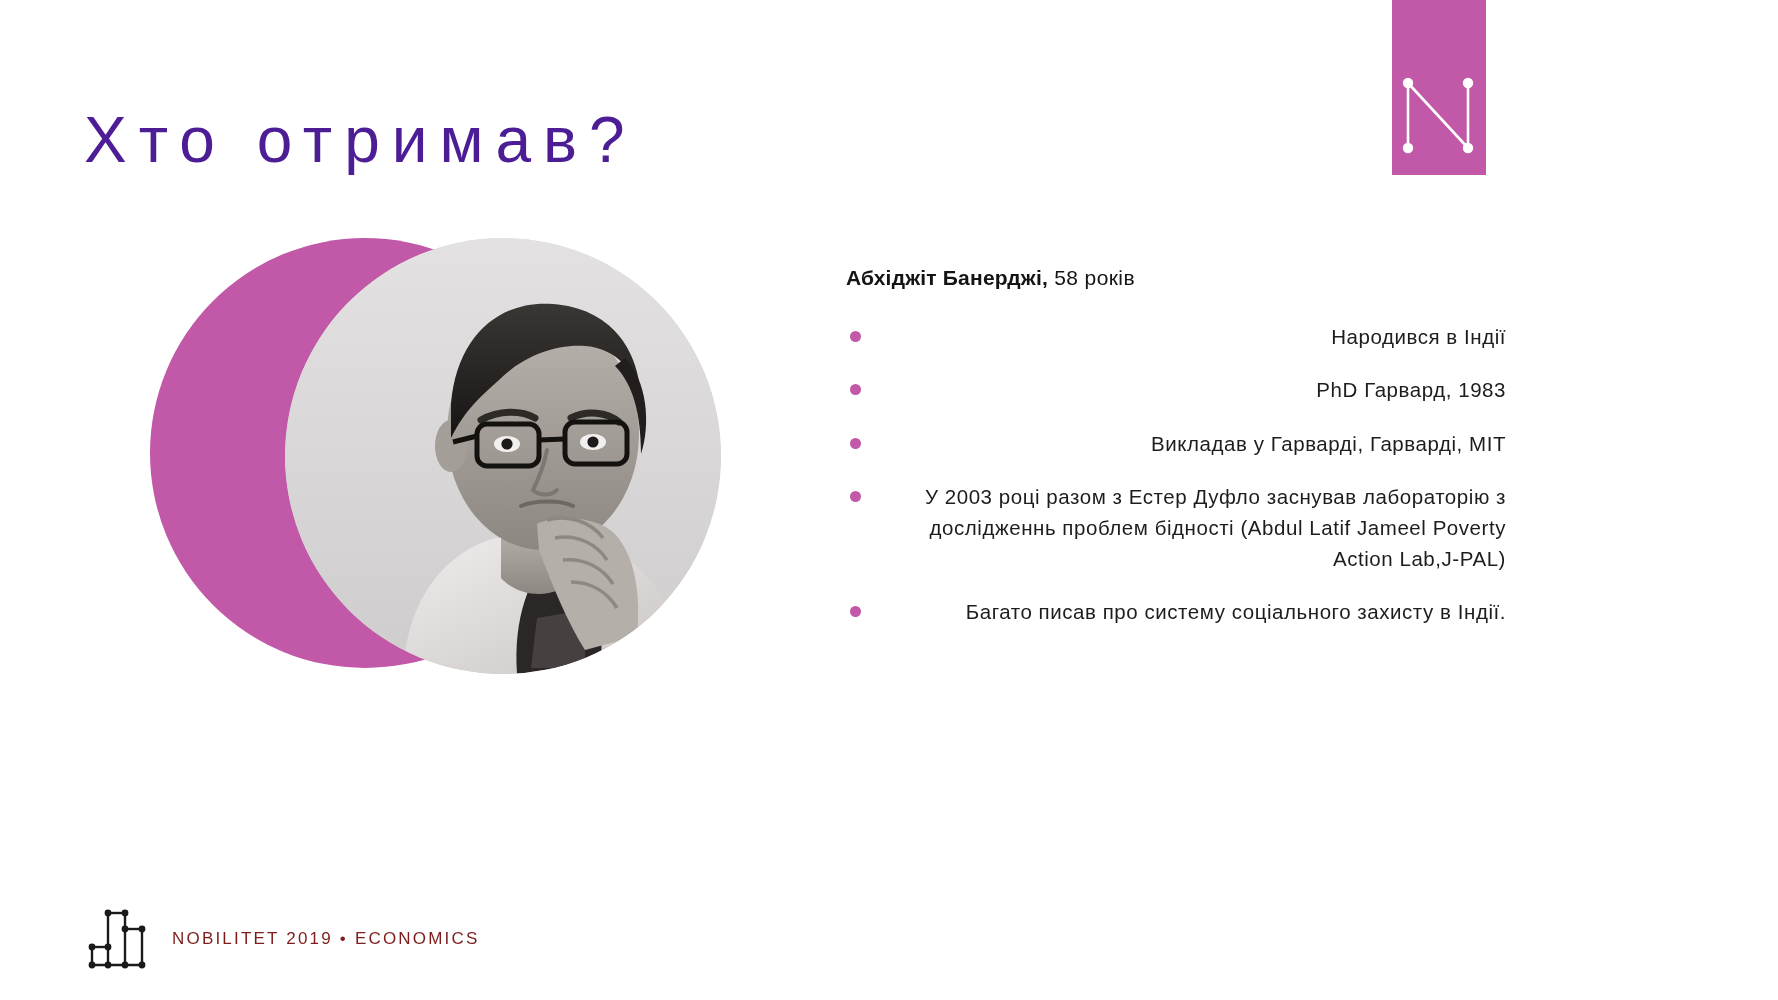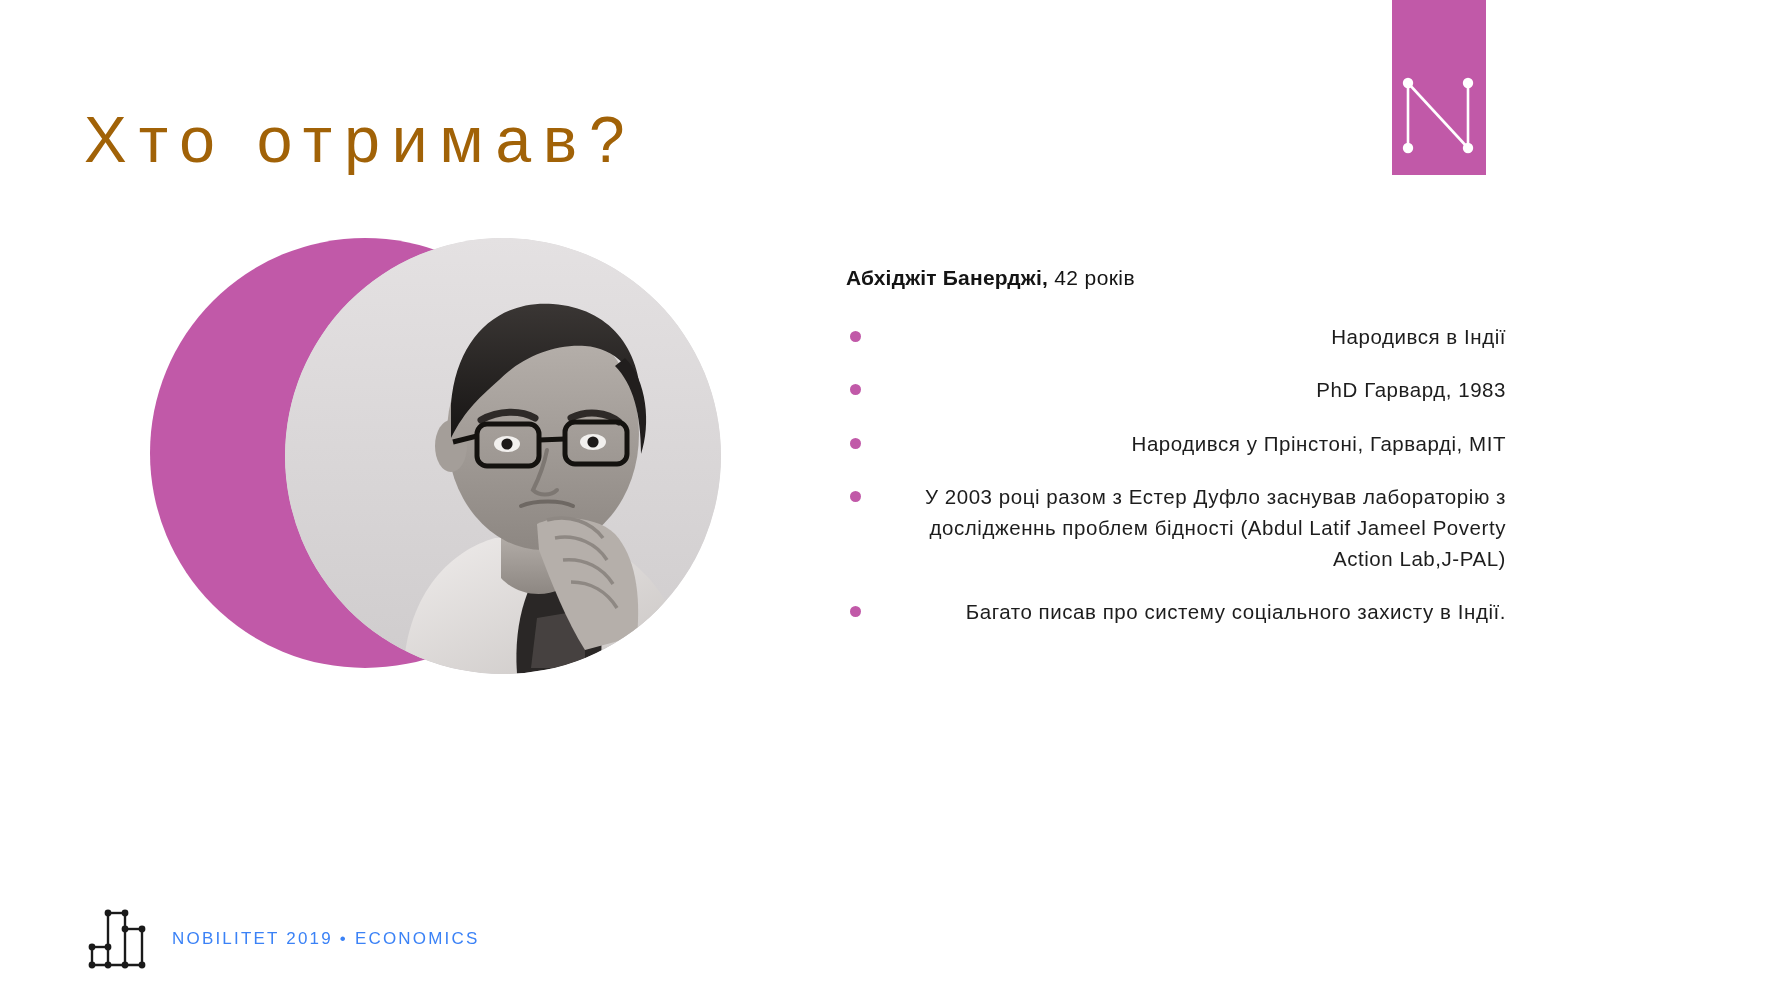--- a/index.html
+++ b/index.html
@@ -19,21 +19,21 @@
     background:#c159a8;
   }
   .brand-badge svg{position:absolute;left:0;top:0;}
 
   
   .slide-title{
     position:absolute;left:84px;top:108px;
     font-size:64px;
     font-weight:300;
     letter-spacing:12px;
-    color:#a16207;
+    color:#4c1d95;
     white-space:nowrap;
     line-height:1;
   }
 
   
   .visual{position:absolute;left:150px;top:238px;width:600px;height:450px;}
   .visual-circle{
     position:absolute;left:0px;top:0px;width:430px;height:430px;
     border-radius:50%;
     background:#c159a8;
@@ -81,21 +81,21 @@
   
   .footer{
     position:absolute;left:84px;top:905px;
     display:flex;align-items:center;
   }
   .footer-mark{width:70px;height:68px;flex:0 0 auto;}
   .footer-text{
     margin-left:18px;
     font-size:17px;
     letter-spacing:2.2px;
-    color:#3b82f6;
+    color:#7f1d1d;
     white-space:nowrap;
   }
 </style>
 </head>
 <body>
 
 <div class="slide">
 
   <div class="brand-badge">
     <svg width="94" height="175" viewBox="0 0 94 175">
@@ -178,34 +178,34 @@
           <path d="M278 322 C300 320 318 330 328 346" stroke="#8e8883" stroke-width="3.5" fill="none"></path>
           <path d="M286 344 C306 344 322 354 332 370" stroke="#8e8883" stroke-width="3.5" fill="none"></path>
         </g>
       </svg>
     </div>
   </div>
 
   <div class="info">
     <div class="person-name">
       <span class="nm">Абхіджіт Банерджі,</span>
-      <span>42 років</span>
+      <span>58 років</span>
     </div>
     <ul class="bullets">
       <li>
         <span class="dot"></span>
         <span>Народився в Індії</span>
       </li>
       <li>
         <span class="dot"></span>
         <span>PhD Гарвард, 1983</span>
       </li>
       <li>
         <span class="dot"></span>
-        <span>Народився у Прінстоні, Гарварді, MIT</span>
+        <span>Викладав у Гарварді, Гарварді, MIT</span>
       </li>
       <li>
         <span class="dot"></span>
         <span>У 2003 році разом з Естер Дуфло заснував лабора­торію з дослідженнь проблем бідності (Abdul Latif Jameel Poverty Action Lab,J-PAL)</span>
       </li>
       <li>
         <span class="dot"></span>
         <span>Багато писав про систему соціального захисту в Ін­дії.</span>
       </li>
     </ul>

